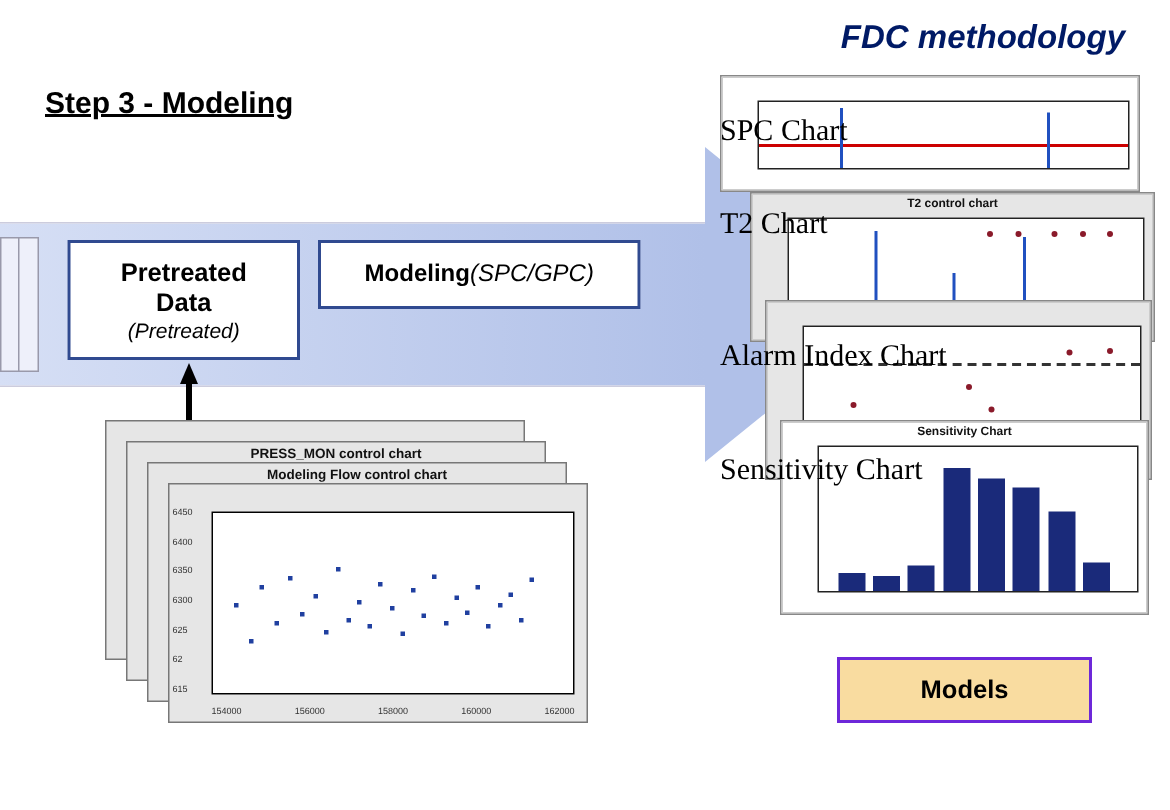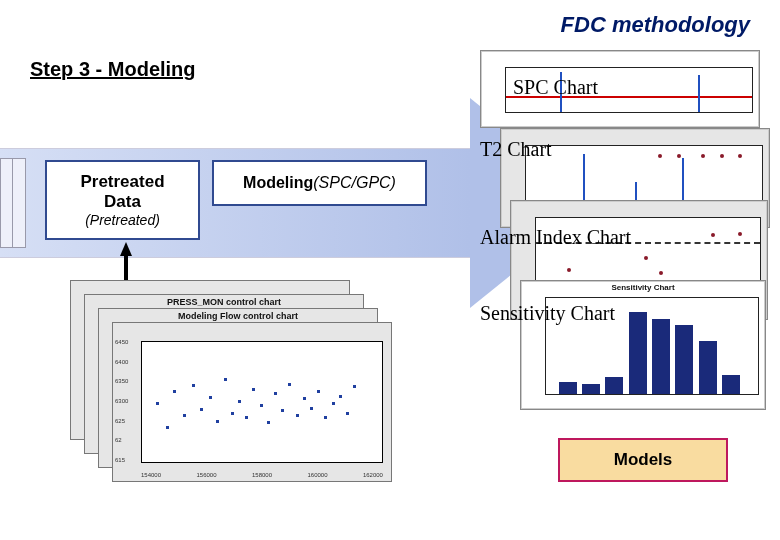--- a/index.html
+++ b/index.html
@@ -162,21 +162,21 @@
     font-size:6px; color:#333; display:flex; justify-content:space-between;
   }
   
   .right-label {
     position: absolute;
     left: 480px;
     font-size: 20px;
     color: #000;
     font-family: "Times New Roman", serif;
   }
-  .rl1 { top: 76px; padding-left: 33px; }
+  .rl1 { top: 76px; }
   .rl2 { top: 138px; }
   .rl3 { top: 226px; }
   .rl4 { top: 302px; }
   .thumb {
     position: absolute;
     background: #fff;
     border: 1px solid #888;
     box-shadow: 0 0 0 1px #ccc inset;
   }
   .th1 { top: 50px; left: 480px; width: 280px; height: 78px; background:#fff; }
@@ -192,21 +192,21 @@
     font-size:8px; font-weight:bold; color:#111;
   }
   
   .models-box {
     position: absolute;
     top: 438px;
     left: 558px;
     width: 170px;
     height: 44px;
     background: #f9dca0;
-    border: 2px solid #be185d;
+    border: 2px solid #6d28d9;
     display:flex; align-items:center; justify-content:center;
     font-size: 17px; font-weight: bold;
   }
   
   .redline { position:absolute; left:0; right:0; height:2px; background:#c00; }
   .dots span { position:absolute; width:4px; height:4px; border-radius:50%; background:#8a1a2a; }
   .spike { position:absolute; width:2px; background:#2050c0; bottom:0; }
   .bar { position:absolute; bottom:0; width:18px; background:#1a2a7a; }
   .dashed { position:absolute; left:0; right:0; border-top:2px dashed #333; }
   .bluepts span { position:absolute; width:3px; height:3px; background:#2040a0; }
@@ -303,20 +303,21 @@
 </div>
 
 <div class="thumb th1">
   <div class="inner">
     <div class="redline" style="top:64%"></div>
     <div class="spike" style="left:22%;height:90%"></div>
     <div class="spike" style="left:78%;height:85%"></div>
   </div>
 </div>
 <div class="thumb th2">
+  <div class="cap">T2 control chart</div>
   <div class="inner">
     <div class="spike" style="left:24%;height:88%"></div>
     <div class="spike" style="left:46%;height:45%"></div>
     <div class="spike" style="left:66%;height:82%"></div>
     <div class="dots">
       <span style="left:56%;top:12%"></span>
         <span style="left:64%;top:12%"></span>
       <span style="left:74%;top:12%"></span>
         <span style="left:82%;top:12%"></span>
       <span style="left:90%;top:12%"></span>

